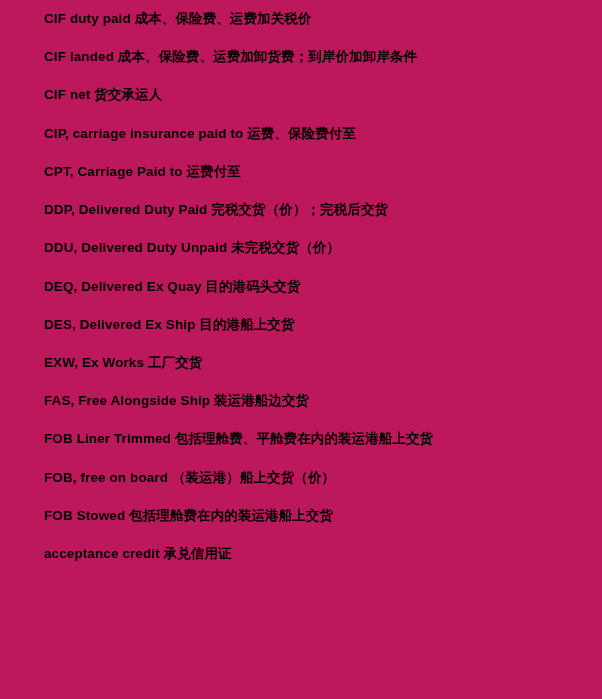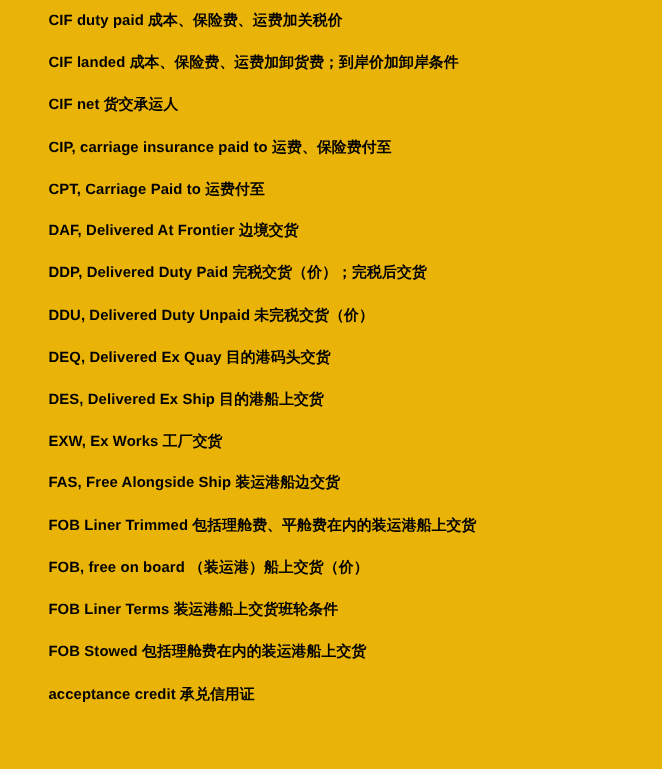--- a/index.html
+++ b/index.html
@@ -10,21 +10,21 @@
   body {
     width: 602px;
     height: 699px;
     font-family: "Liberation Sans", sans-serif;
   }
   .page {
     width: 602px;
     height: 699px;
     box-sizing: border-box;
     padding: 10px 0 0 0;
-    background: #eab308;
+    background: #be185d;
     overflow: hidden;
   }
   .glossary-list {
     list-style: none;
     margin: 0;
     padding: 0;
   }
   .glossary-entry {
     font-size: 13.5px;
     font-weight: bold;
@@ -39,27 +39,25 @@
 </head>
 <body>
 
 <div class="page">
   <ul class="glossary-list">
     <li class="glossary-entry">CIF duty paid 成本、保险费、运费加关税价</li>
     <li class="glossary-entry">CIF landed 成本、保险费、运费加卸货费；到岸价加卸岸条件</li>
     <li class="glossary-entry">CIF net 货交承运人</li>
     <li class="glossary-entry">CIP, carriage insurance paid to 运费、保险费付至</li>
     <li class="glossary-entry">CPT, Carriage Paid to 运费付至</li>
-    <li class="glossary-entry">DAF, Delivered At Frontier 边境交货</li>
     <li class="glossary-entry">DDP, Delivered Duty Paid 完税交货（价）；完税后交货</li>
     <li class="glossary-entry">DDU, Delivered Duty Unpaid 未完税交货（价）</li>
     <li class="glossary-entry">DEQ, Delivered Ex Quay 目的港码头交货</li>
     <li class="glossary-entry">DES, Delivered Ex Ship 目的港船上交货</li>
     <li class="glossary-entry">EXW, Ex Works 工厂交货</li>
     <li class="glossary-entry">FAS, Free Alongside Ship 装运港船边交货</li>
     <li class="glossary-entry">FOB Liner  Trimmed 包括理舱费、平舱费在内的装运港船上交货</li>
     <li class="glossary-entry">FOB, free on board （装运港）船上交货（价）</li>
-    <li class="glossary-entry">FOB Liner Terms 装运港船上交货班轮条件</li>
     <li class="glossary-entry">FOB Stowed 包括理舱费在内的装运港船上交货</li>
     <li class="glossary-entry">acceptance credit 承兑信用证</li>
 
   </ul>
 </div>
 
 </body></html>

